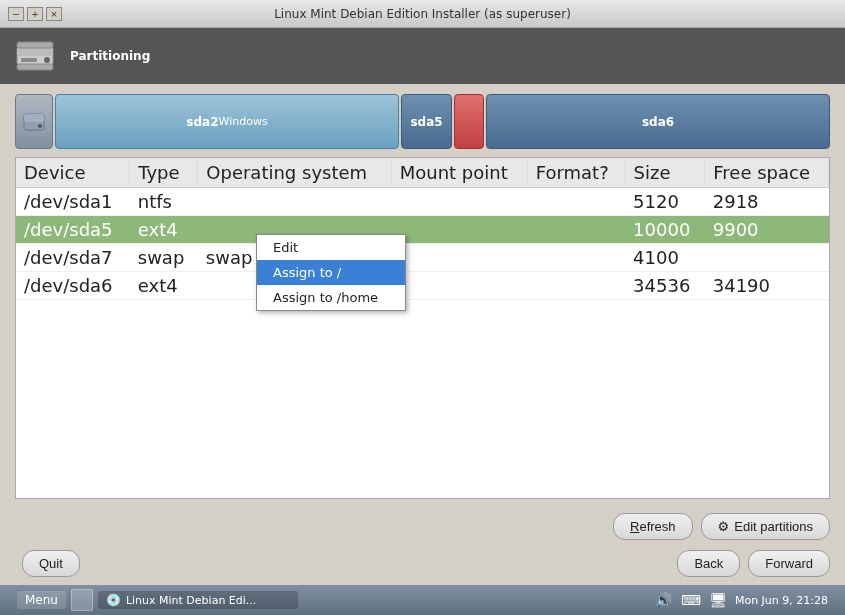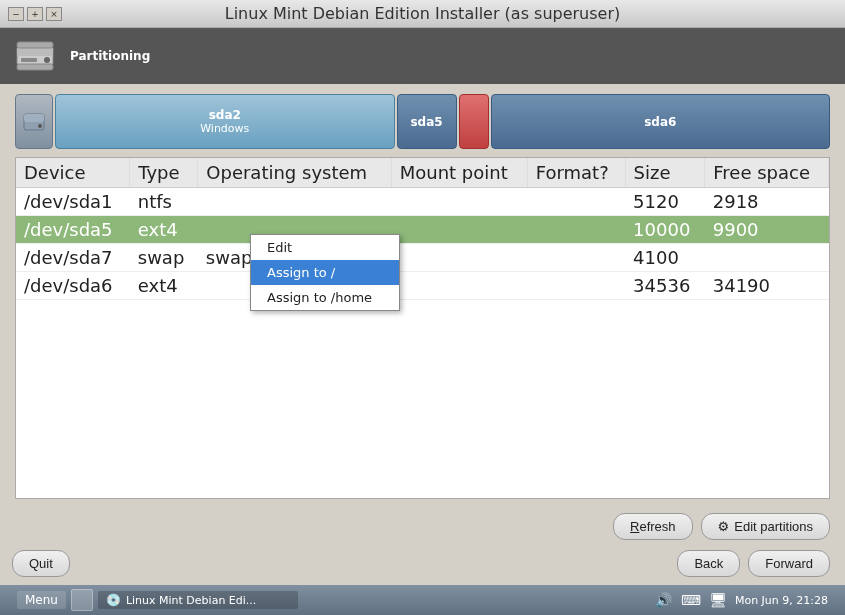--- a/index.html
+++ b/index.html
@@ -19,21 +19,21 @@
       background: linear-gradient(to bottom, #e8e8e8, #c8c8c8);
       height: 28px;
       display: flex;
       align-items: center;
       justify-content: space-between;
       padding: 0 8px;
       border-bottom: 1px solid #aaa;
       flex-shrink: 0;
     }
     .title-bar-text {
-      font-size: 16px;
+      font-size: 12px;
       color: #333;
       flex: 1;
       text-align: center;
     }
     .title-bar-btn {
       width: 16px;
       height: 14px;
       background: #d4d0c8;
       border: 1px solid #888;
       font-size: 9px;
@@ -79,21 +79,20 @@
       display: flex;
       margin: 10px 15px 0 15px;
       height: 55px;
       gap: 2px;
       flex-shrink: 0;
     }
     .disk-part {
       display: flex;
       align-items: center;
       justify-content: center;
-      flex-direction: column;
       border-radius: 4px;
       color: white;
       font-size: 12px;
       font-weight: bold;
       cursor: pointer;
     }
     .disk-part-label {
       font-size: 11px;
       font-weight: normal;
     }
@@ -102,21 +101,21 @@
       background: linear-gradient(to bottom, #b0b8c0, #8090a0);
       border: 1px solid #667788;
       color: #333;
     }
     .part-sda2 {
       flex: 1;
       background: linear-gradient(to bottom, #9ec4d8, #6aa0c0);
       border: 1px solid #4a80a0;
     }
     .part-sda5 {
-      width: 60px;
+      width: 51px;
       background: linear-gradient(to bottom, #7090b0, #4a6a90);
       border: 1px solid #3a5a80;
       align-items: center;
     }
     .part-sda6 {
       flex: 1;
       background: linear-gradient(to bottom, #7090b0, #4a6a90);
       border: 1px solid #3a5a80;
     }
 
@@ -157,21 +156,21 @@
       color: white;
     }
     .row-selected td {
       color: white !important;
     }
 
     
     .context-menu {
       position: absolute;
       top: 76px;
-      left: 234px;
+      left: 240px;
       background: white;
       border: 1px solid #888;
       box-shadow: 2px 2px 5px rgba(0,0,0,0.3);
       z-index: 100;
       min-width: 150px;
     }
     .context-menu-item {
       padding: 5px 16px;
       cursor: pointer;
       color: #222;
@@ -254,20 +253,21 @@
       color: white;
       font-size: 11px;
     }
 
     
     .nav-area {
       display: flex;
       justify-content: space-between;
       padding: 4px 15px 8px 12px;
       flex-shrink: 0;
+      margin-left: 10px;
     }
   </style>
 </head>
 <body>
 
 <div class="title-bar">
   <div style="width:60px; display:flex; gap:3px;">
     <div class="title-bar-btn">−</div>
     <div class="title-bar-btn">+</div>
     <div class="title-bar-btn">×</div>

